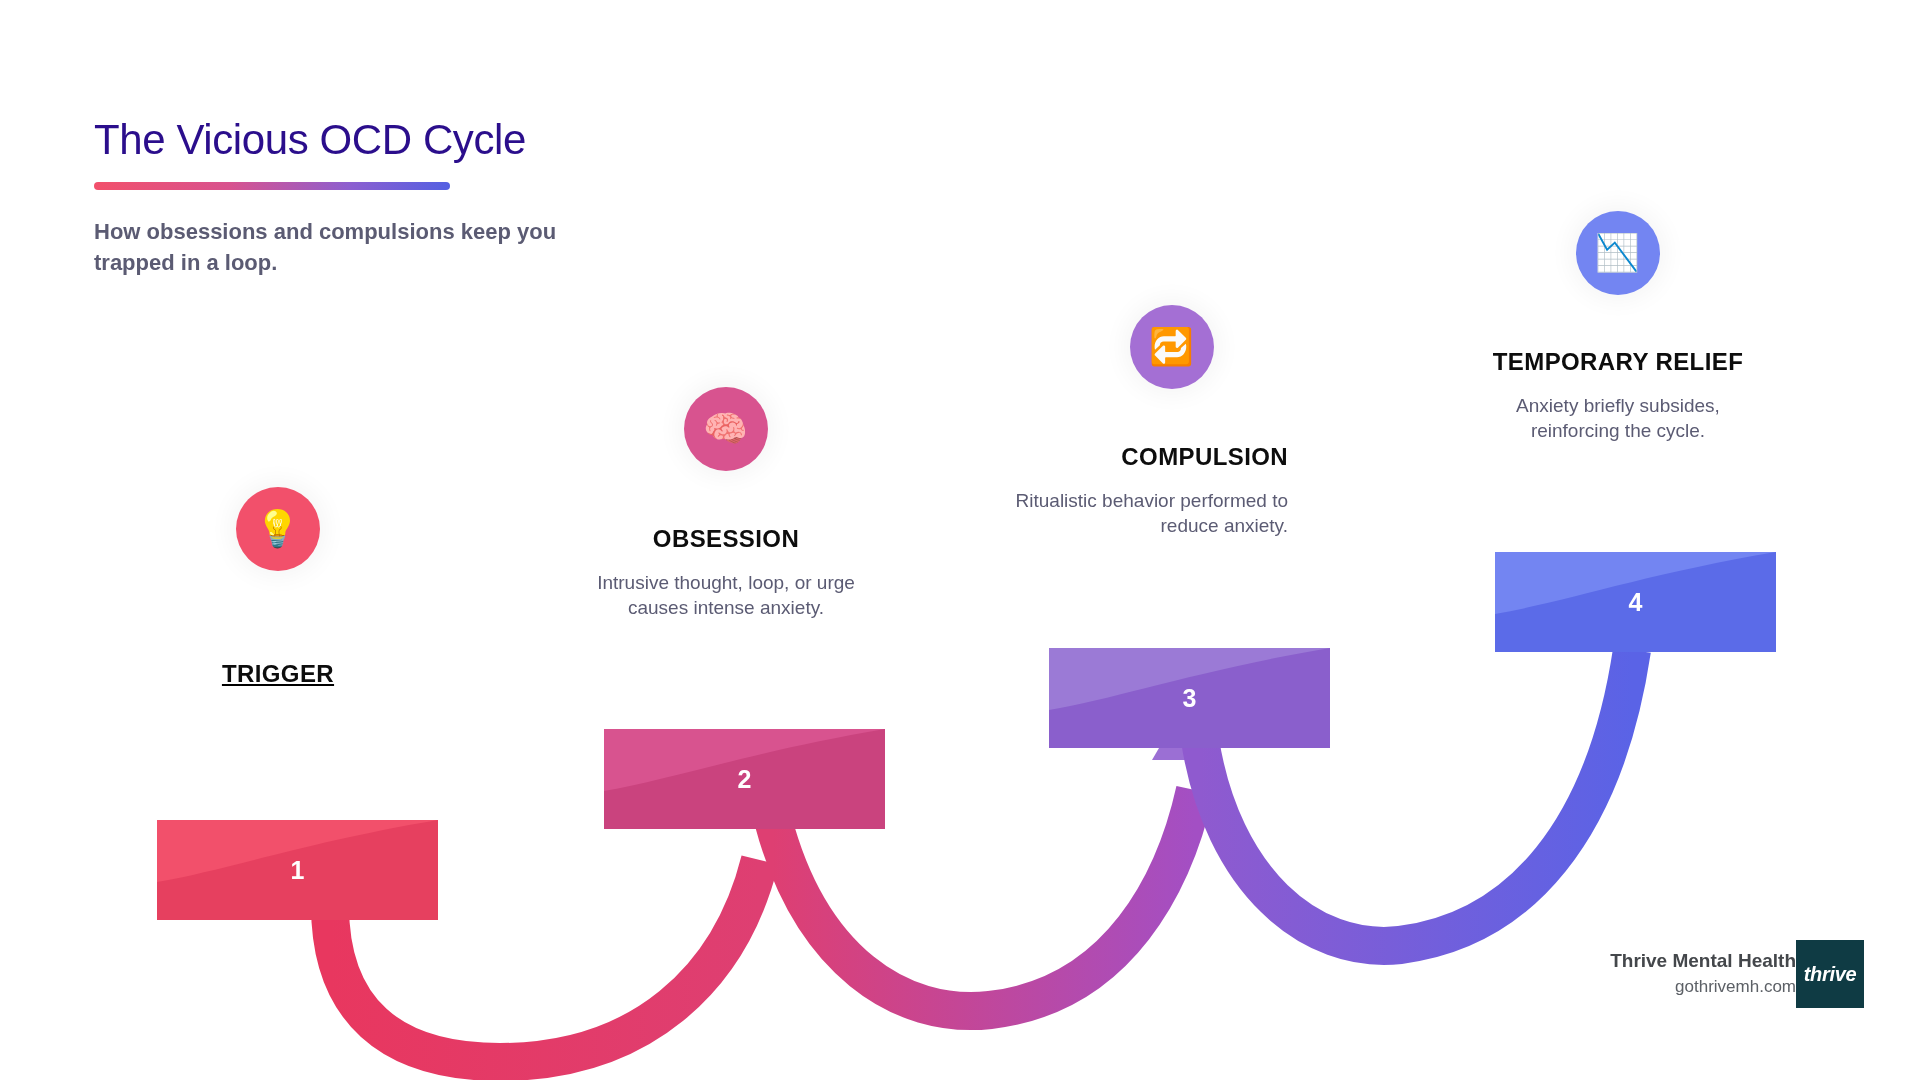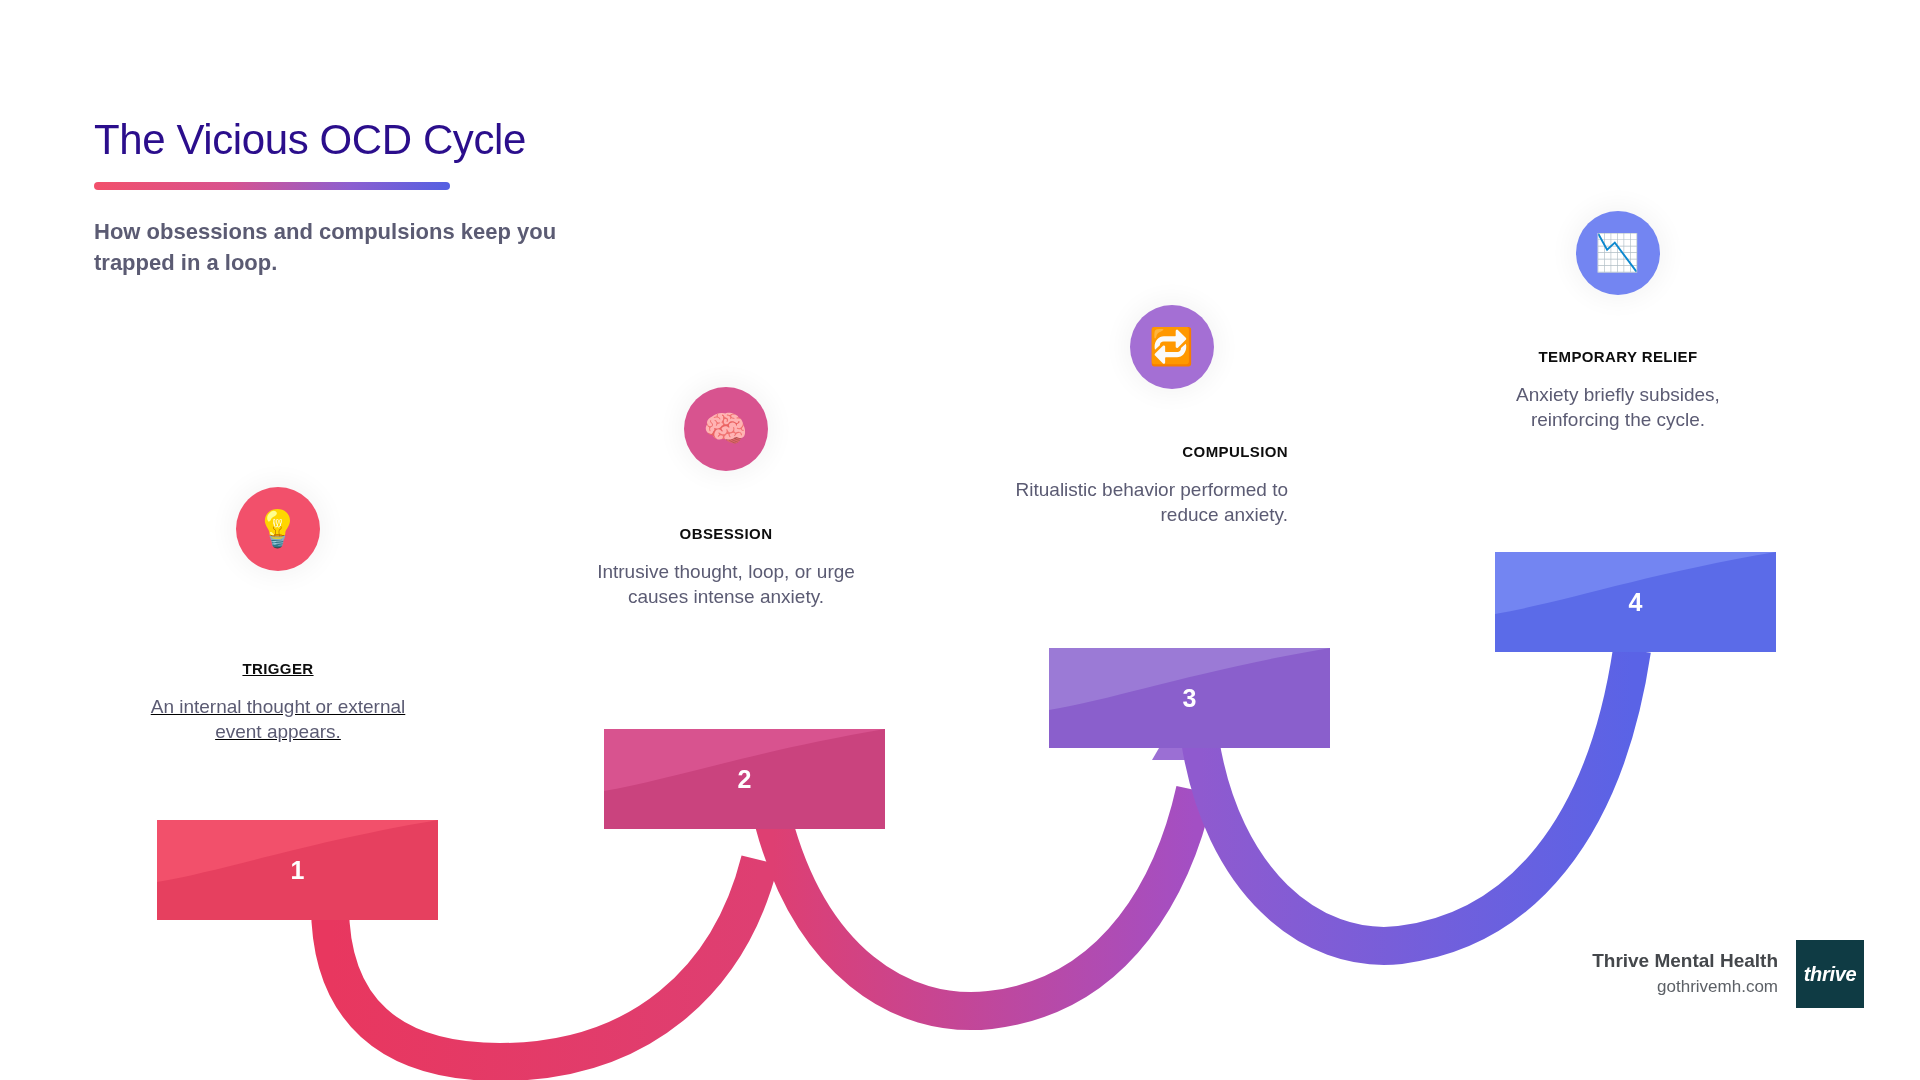--- a/index.html
+++ b/index.html
@@ -102,41 +102,40 @@
     display: block;
     line-height: 1;
   }
 
   
   .step-text {
     position: absolute;
     text-align: center;
   }
   .step-label {
-    font-size: 15px;
+    font-size: 24px;
     font-weight: bold;
     color: #0D0D0D;
     letter-spacing: 0.4px;
     white-space: nowrap;
   }
   .step-desc {
     margin-top: 17px;
     font-size: 19px;
     line-height: 1.32;
     color: #5B5B73;
   }
 
   
   .footer {
     position: absolute;
     right: 56px;
     bottom: 72px;
     display: flex;
     align-items: center;
-    gap: 18px;
   }
   .footer-text {
     text-align: right;
   }
   .footer-brand {
     font-size: 19px;
     font-weight: bold;
     color: #44474B;
     line-height: 1.35;
     white-space: nowrap;
@@ -244,21 +243,20 @@
   <div class="icon-circle" style="left:1130px; top:305px; width:84px; height:84px; background:#A46FD4;">
     <span class="icon-glyph" style="font-size:36px;">🔁</span>
   </div>
 
   <div class="icon-circle" style="left:1576px; top:211px; width:84px; height:84px; background:#7385F2;">
     <span class="icon-glyph" style="font-size:36px;">📉</span>
   </div>
 
   <div class="step-text" style="left:148px; top:660px; width:260px;text-decoration:underline;">
     <div class="step-label">TRIGGER</div>
-    <div class="step-desc">An internal thought or external event appears.</div>
   </div>
 
   <div class="step-text" style="left:581px; top:525px; width:290px;">
     <div class="step-label">OBSESSION</div>
     <div class="step-desc">Intrusive thought, loop, or urge causes intense anxiety.</div>
   </div>
 
   <div class="step-text" style="left:998px; top:443px; width:290px;text-align:right;">
     <div class="step-label">COMPULSION</div>
     <div class="step-desc">Ritualistic behavior performed to reduce anxiety.</div>

